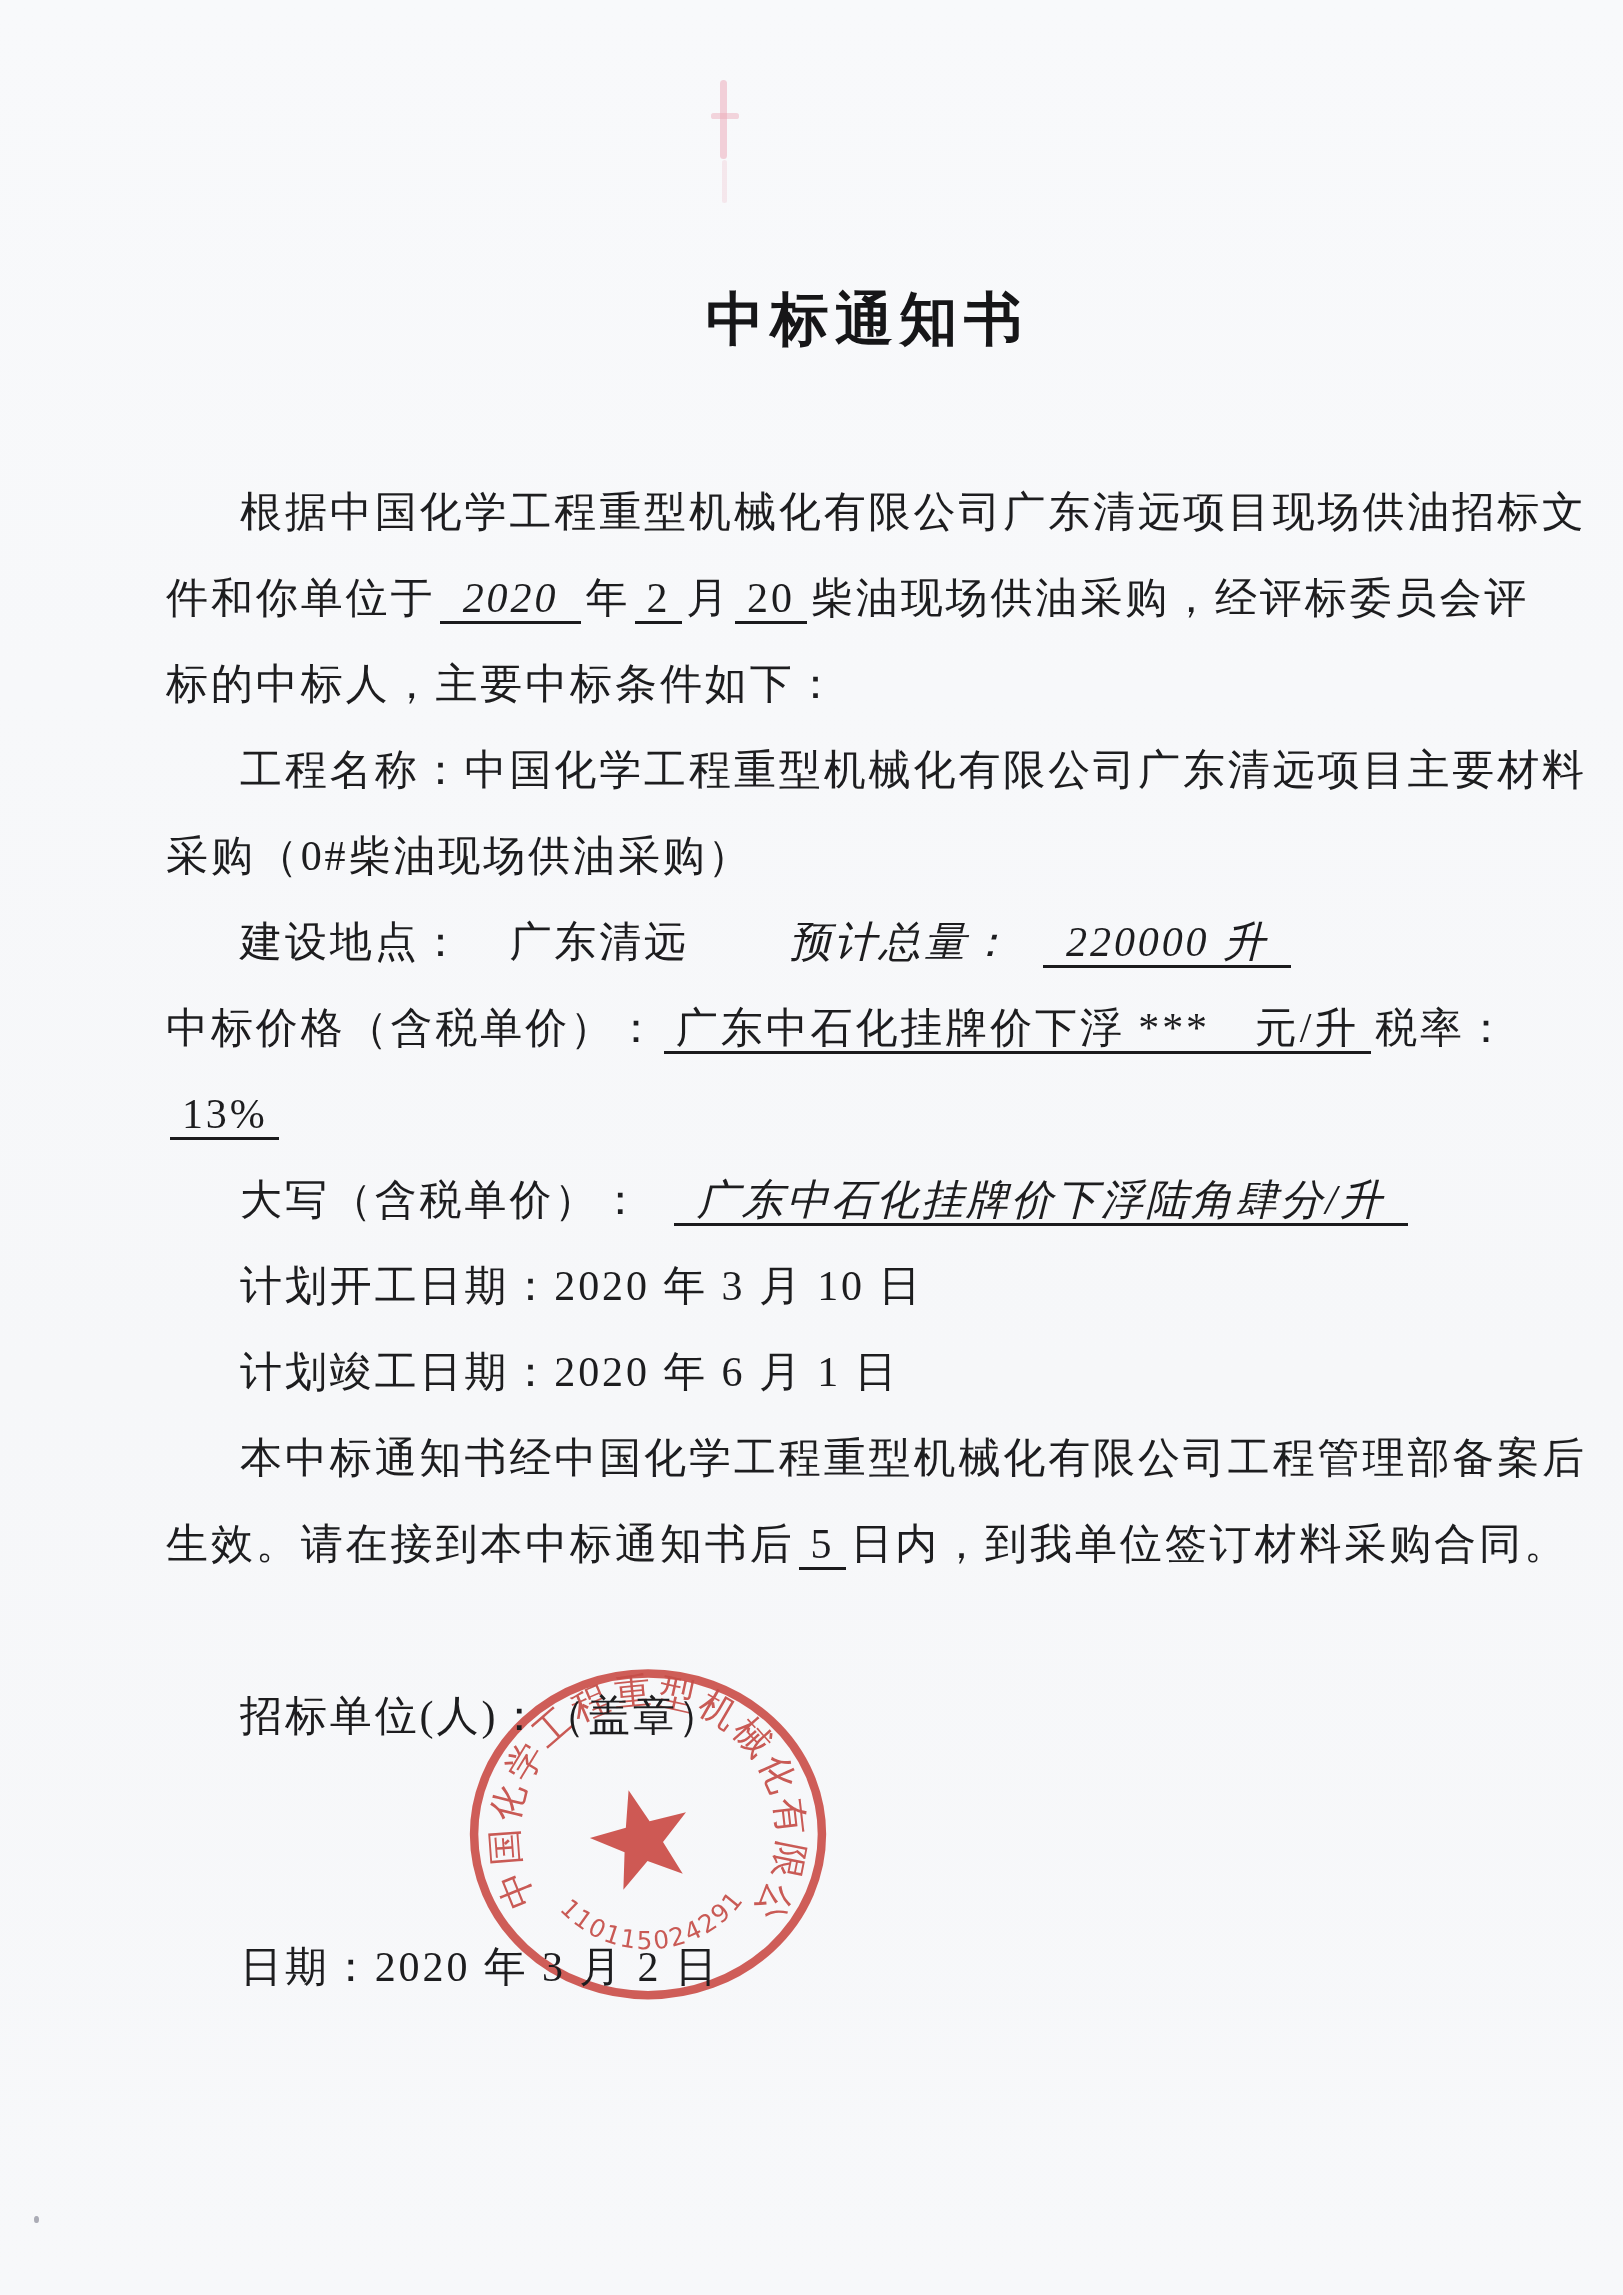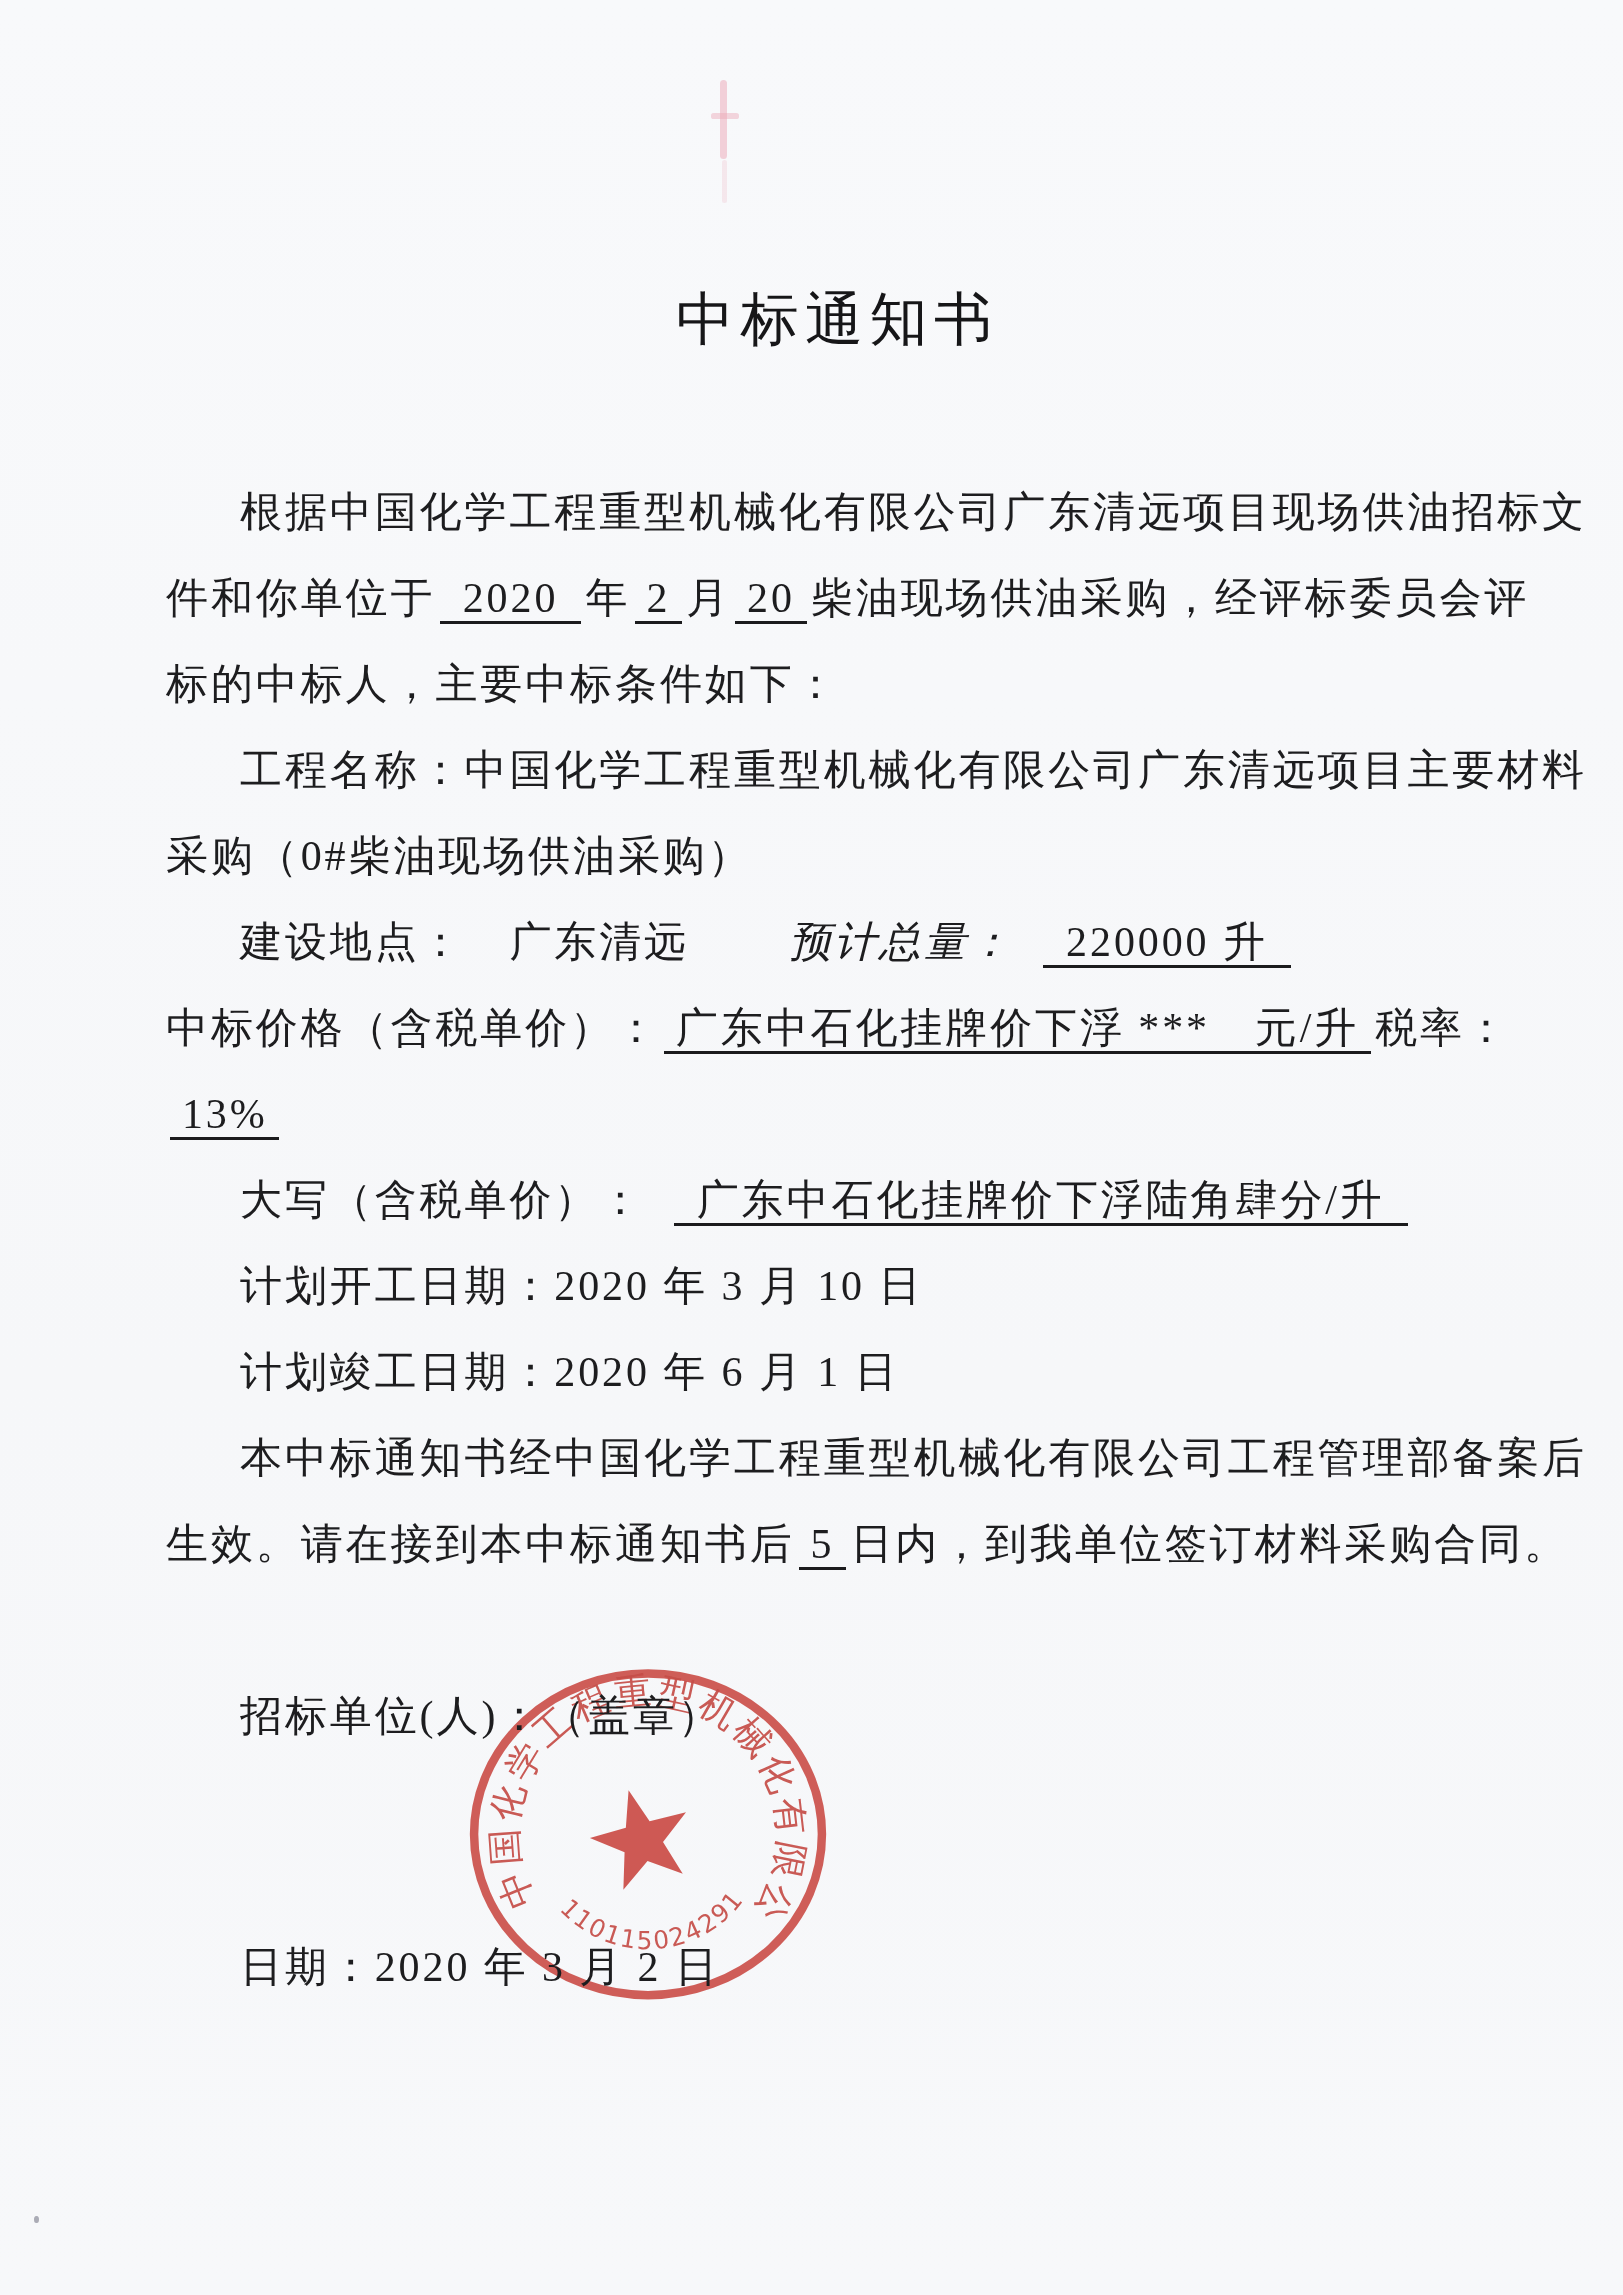--- a/index.html
+++ b/index.html
@@ -6,35 +6,35 @@
   body{
     width:1624px;height:2295px;
     background:#f7f8fa;
     position:relative;
     overflow:hidden;
     font-family:"Liberation Serif","DejaVu Serif",serif;
     color:#1d1d1f;
   }
   .page{position:absolute;inset:0;background:linear-gradient(180deg,#f8f9fb 0%,#f6f7f9 60%,#f7f8fa 100%);}
   .doc-title{
-    position:absolute;left:676px;top:288px;
-    font-size:58px;font-weight:400;letter-spacing:6.5px;line-height:1.1;
+    position:absolute;left:706px;top:288px;
+    font-size:58px;font-weight:700;letter-spacing:6.5px;line-height:1.1;
     white-space:nowrap;color:#161618;
   }
   .content{
     position:absolute;left:166px;top:469px;width:1361px;
     font-size:42px;letter-spacing:2.9px;line-height:86px;
     z-index:2;
   }
   .line{height:86px;white-space:nowrap;}
   .indent{padding-left:74px;}
   .mt1{margin-top:86px;}
   .mt2{margin-top:165px;}
   .content .u{border-bottom:3.3px solid #1b1b1d;padding:0 .28em;margin:0 .1em;}
-  .content .wide{padding:0 .55em;}
+  .content .wide{padding:0 .55em;font-style:italic;}
   .content .xwide{padding:0 2em;}
   .content .sp{margin-left:100px;font-style:italic;}
   .content .gap{margin-left:29.5px;}
   .stamp{
     position:absolute;left:458px;top:1663px;width:380px;height:340px;
     z-index:1;opacity:.93;
   }
   .mark-v{position:absolute;left:720px;top:80px;width:7.2px;height:79px;
     background:rgba(236,166,182,.5);border-radius:3.9px;z-index:0;}
   .mark-h{position:absolute;left:711px;top:113px;width:27.5px;height:5.9px;

